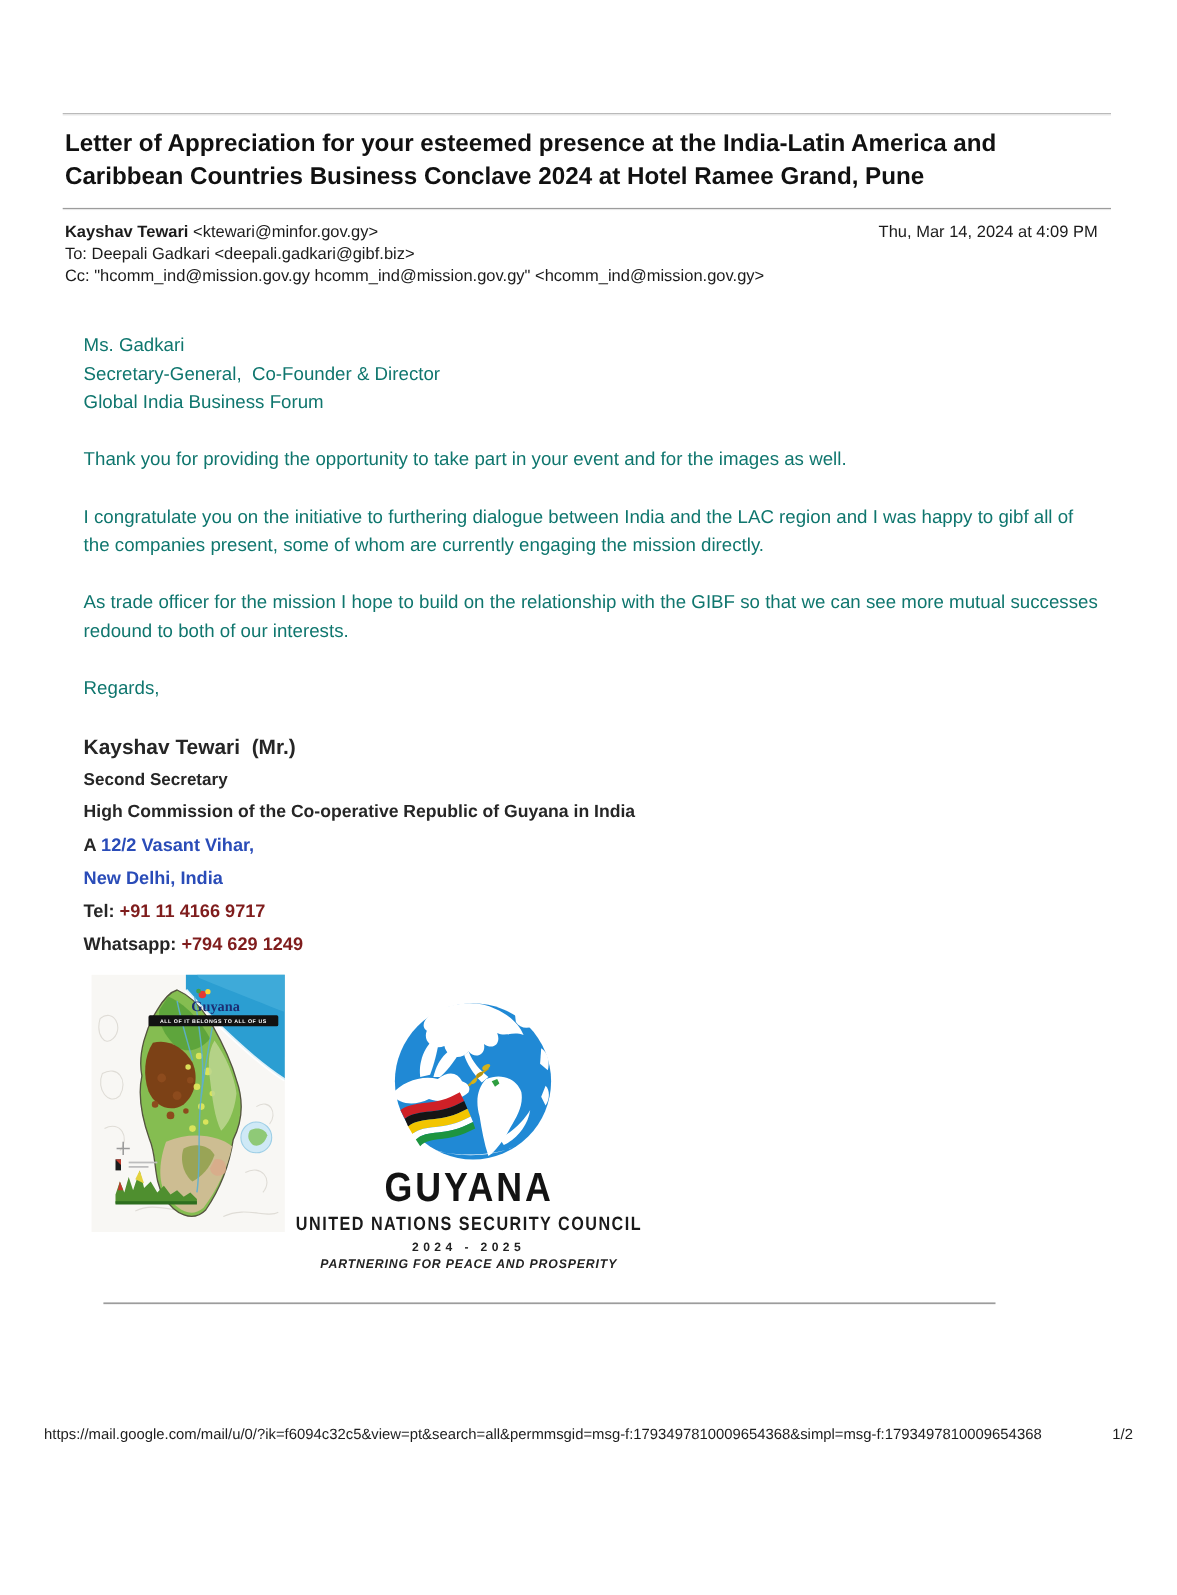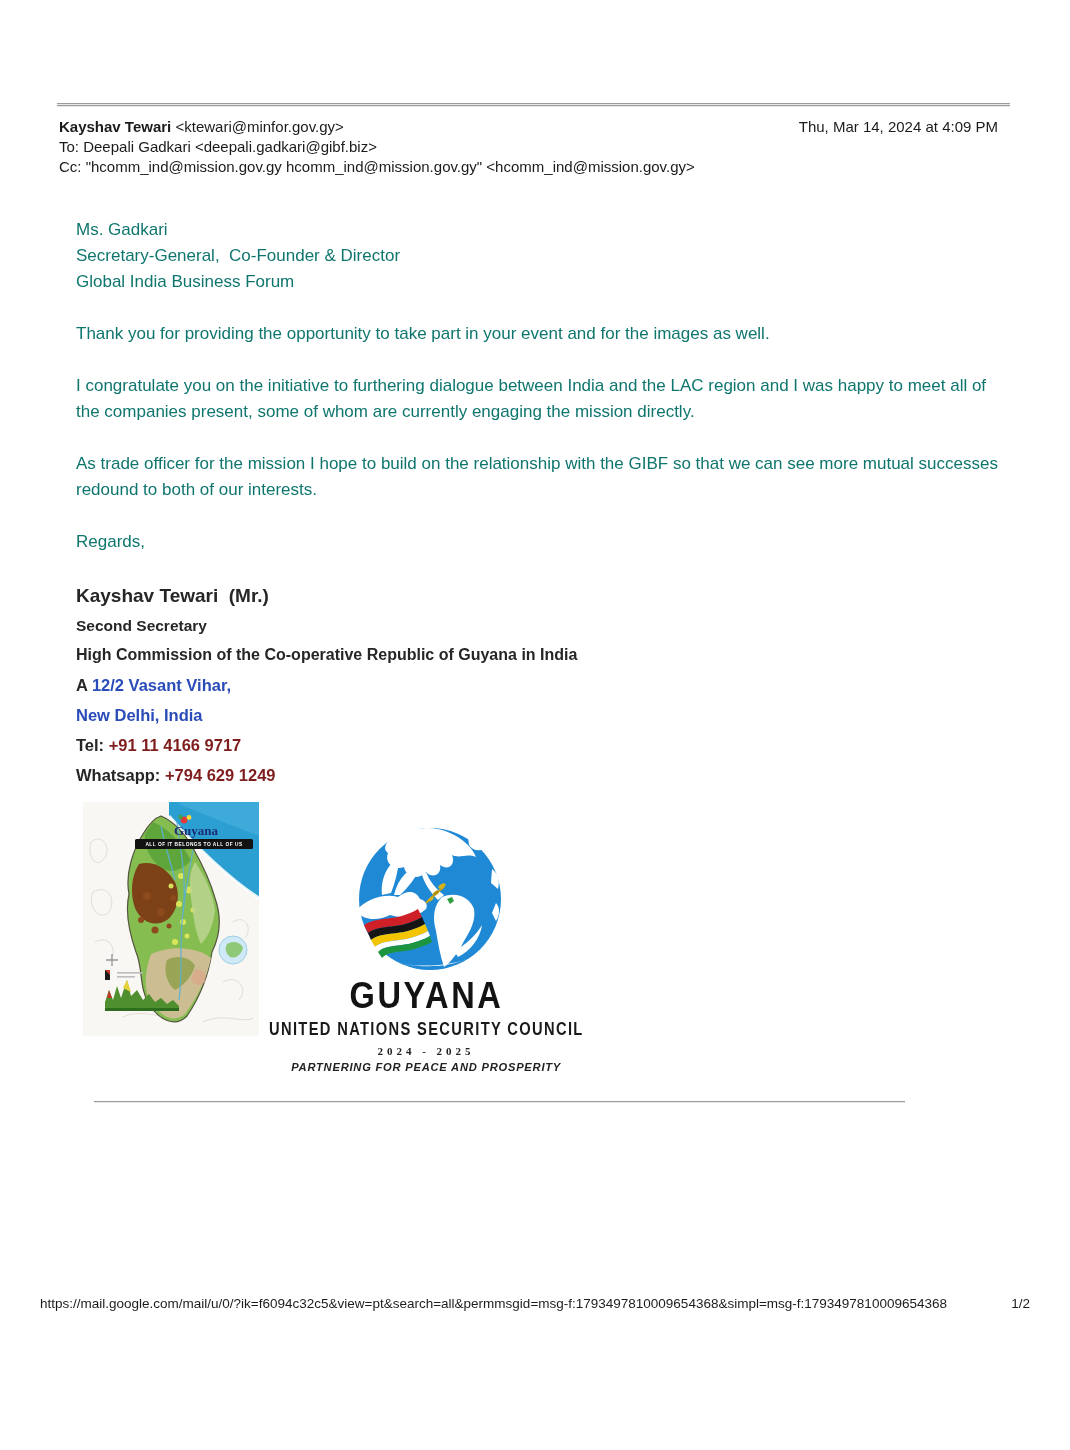--- a/index.html
+++ b/index.html
@@ -89,21 +89,20 @@
     transform: scaleX(0.84);
     white-space: nowrap;
     margin-top: 3px;
   }
   .unsc-years {
     font-size: 11px;
     font-weight: 700;
     letter-spacing: 4px;
     color: #222;
     margin-top: 5px;
-    font-family: Liberation Serif, serif;
   }
   .unsc-tagline {
     font-size: 11.5px;
     font-weight: 700;
     font-style: italic;
     letter-spacing: 0.8px;
     color: #222;
     transform: scaleX(0.97);
     white-space: nowrap;
     margin-top: 4px;
@@ -125,39 +124,40 @@
   }
 </style>
 </head>
 <body>
 
 <div class="page">
   <div class="content">
 
     <hr class="rule">
 
+    <div class="subject">Letter of Appreciation for your esteemed presence at the India-Latin America and Caribbean Countries Business Conclave 2024 at Hotel Ramee Grand, Pune</div>
 
     <hr class="rule">
 
     <div class="mail-header">
       <div>
         <div class="hdr-line"><span class="from-name">Kayshav Tewari</span><span> &lt;ktewari@minfor.gov.gy&gt;</span></div>
         <div class="hdr-line">To: Deepali Gadkari &lt;deepali.gadkari@gibf.biz&gt;</div>
         <div class="hdr-line">Cc: "hcomm_ind@mission.gov.gy hcomm_ind@mission.gov.gy" &lt;hcomm_ind@mission.gov.gy&gt;</div>
       </div>
       <div class="hdr-date">Thu, Mar 14, 2024 at 4:09 PM</div>
     </div>
 
     <div class="body-indent">
       <div class="para tight">Ms. Gadkari</div>
       <div class="para tight">Secretary-General,  Co-Founder &amp; Director</div>
       <div class="para">Global India Business Forum</div>
 
       <p class="para">Thank you for providing the opportunity to take part in your event and for the images as well.</p>
-      <p class="para">I congratulate you on the initiative to furthering dialogue between India and the LAC region and I was happy to meet all of the companies present, some of whom are currently engaging the mission directly.</p>
+      <p class="para">I congratulate you on the initiative to furthering dialogue between India and the LAC region and I was happy to gibf all of the companies present, some of whom are currently engaging the mission directly.</p>
       <p class="para">As trade officer for the mission I hope to build on the relationship with the GIBF so that we can see more mutual successes redound to both of our interests.</p>
       <p class="para">Regards,</p>
 
       <div class="sig">
         <div class="sig-line sig-name">Kayshav Tewari  (Mr.)</div>
         <div class="sig-line sig-title">Second Secretary</div>
         <div class="sig-line sig-org">High Commission of the Co-operative Republic of Guyana in India</div>
         <div class="sig-line sig-row"><span>A </span><a class="link-royal">12/2 Vasant Vihar,</a></div>
         <div class="sig-line sig-row"><a class="link-royal">New Delhi, India</a></div>
         <div class="sig-line sig-row"><span>Tel: </span><a class="link-bright">+91 11 4166 9717</a></div>

